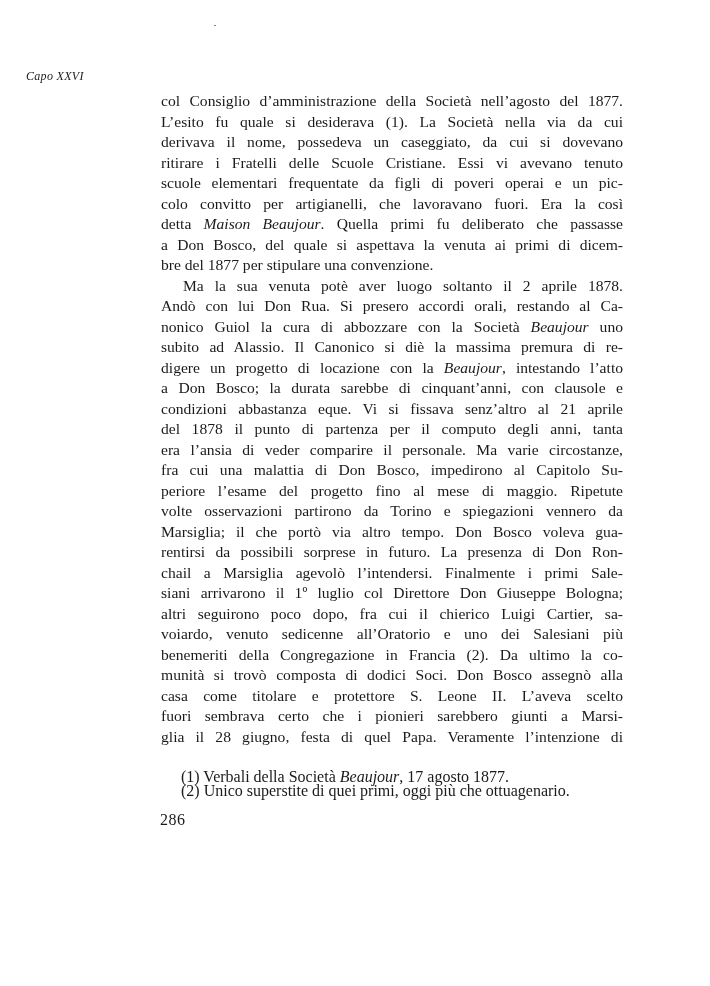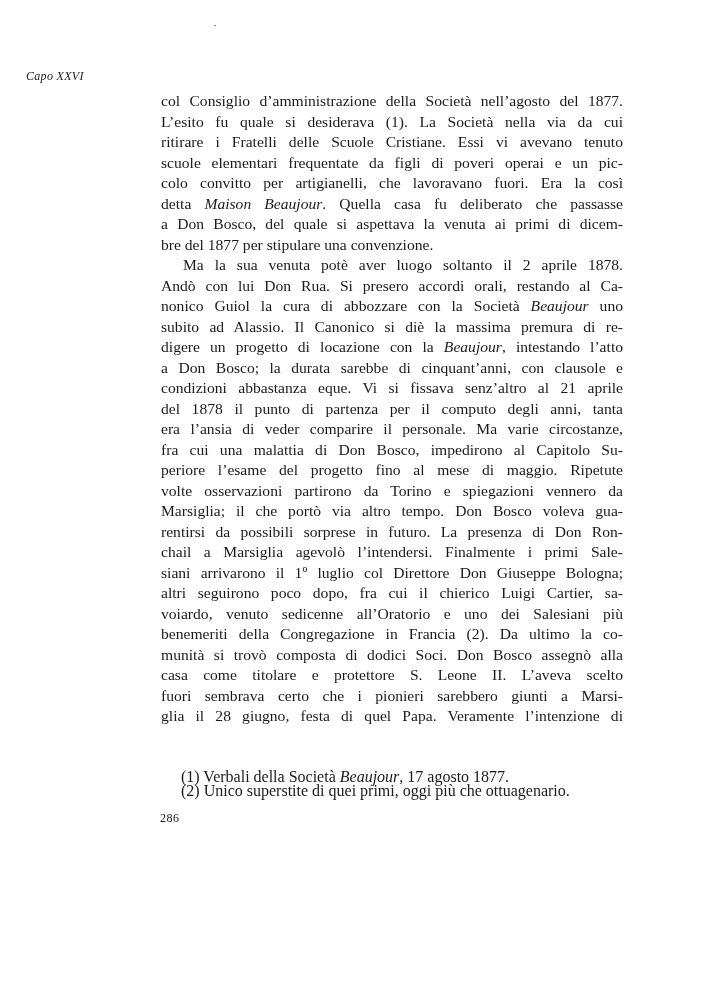--- a/index.html
+++ b/index.html
@@ -70,40 +70,41 @@
     .fn {
       display: block;
       font-size: 16px;
       line-height: 14px;
       white-space: nowrap;
     }
     .page-number {
       position: absolute;
       left: 160px;
       top: 811px;
-      font-size: 12px;
+      font-size: 16px;
       letter-spacing: 0.5px;
     }
     i { font-style: italic; }
   </style>
 </head>
 <body>
 
 <div class="page">
   <div class="speck"></div>
 
   <div class="running-head">Capo XXVI</div>
 
   <div class="body-text">
     <span class="line">col Consiglio d’amministrazione della Società nell’agosto del 1877.</span>
     <span class="line">L’esito fu quale si desiderava (1). La Società nella via da cui</span>
+    <span class="line">derivava il nome, possedeva un caseggiato, da cui si dovevano</span>
     <span class="line">ritirare i Fratelli delle Scuole Cristiane. Essi vi avevano tenuto</span>
     <span class="line">scuole elementari frequentate da figli di poveri operai e un pic-</span>
     <span class="line">colo convitto per artigianelli, che lavoravano fuori. Era la così</span>
-    <span class="line"><span>detta </span><i>Maison Beaujour</i><span>. Quella casa fu deliberato che passasse</span></span>
+    <span class="line"><span>detta </span><i>Maison Beaujour</i><span>. Quella primi fu deliberato che passasse</span></span>
     <span class="line">a Don Bosco, del quale si aspettava la venuta ai primi di dicem-</span>
     <span class="line last">bre del 1877 per stipulare una convenzione.</span>
     <span class="line indent">Ma la sua venuta potè aver luogo soltanto il 2 aprile 1878.</span>
     <span class="line">Andò con lui Don Rua. Si presero accordi orali, restando al Ca-</span>
     <span class="line"><span>nonico Guiol la cura di abbozzare con la Società </span><i>Beaujour</i><span> uno</span></span>
     <span class="line">subito ad Alassio. Il Canonico si diè la massima premura di re-</span>
     <span class="line"><span>digere un progetto di locazione con la </span><i>Beaujour</i><span>, intestando l’atto</span></span>
     <span class="line">a Don Bosco; la durata sarebbe di cinquant’anni, con clausole e</span>
     <span class="line">condizioni abbastanza eque. Vi si fissava senz’altro al 21 aprile</span>
     <span class="line">del 1878 il punto di partenza per il computo degli anni, tanta</span>

